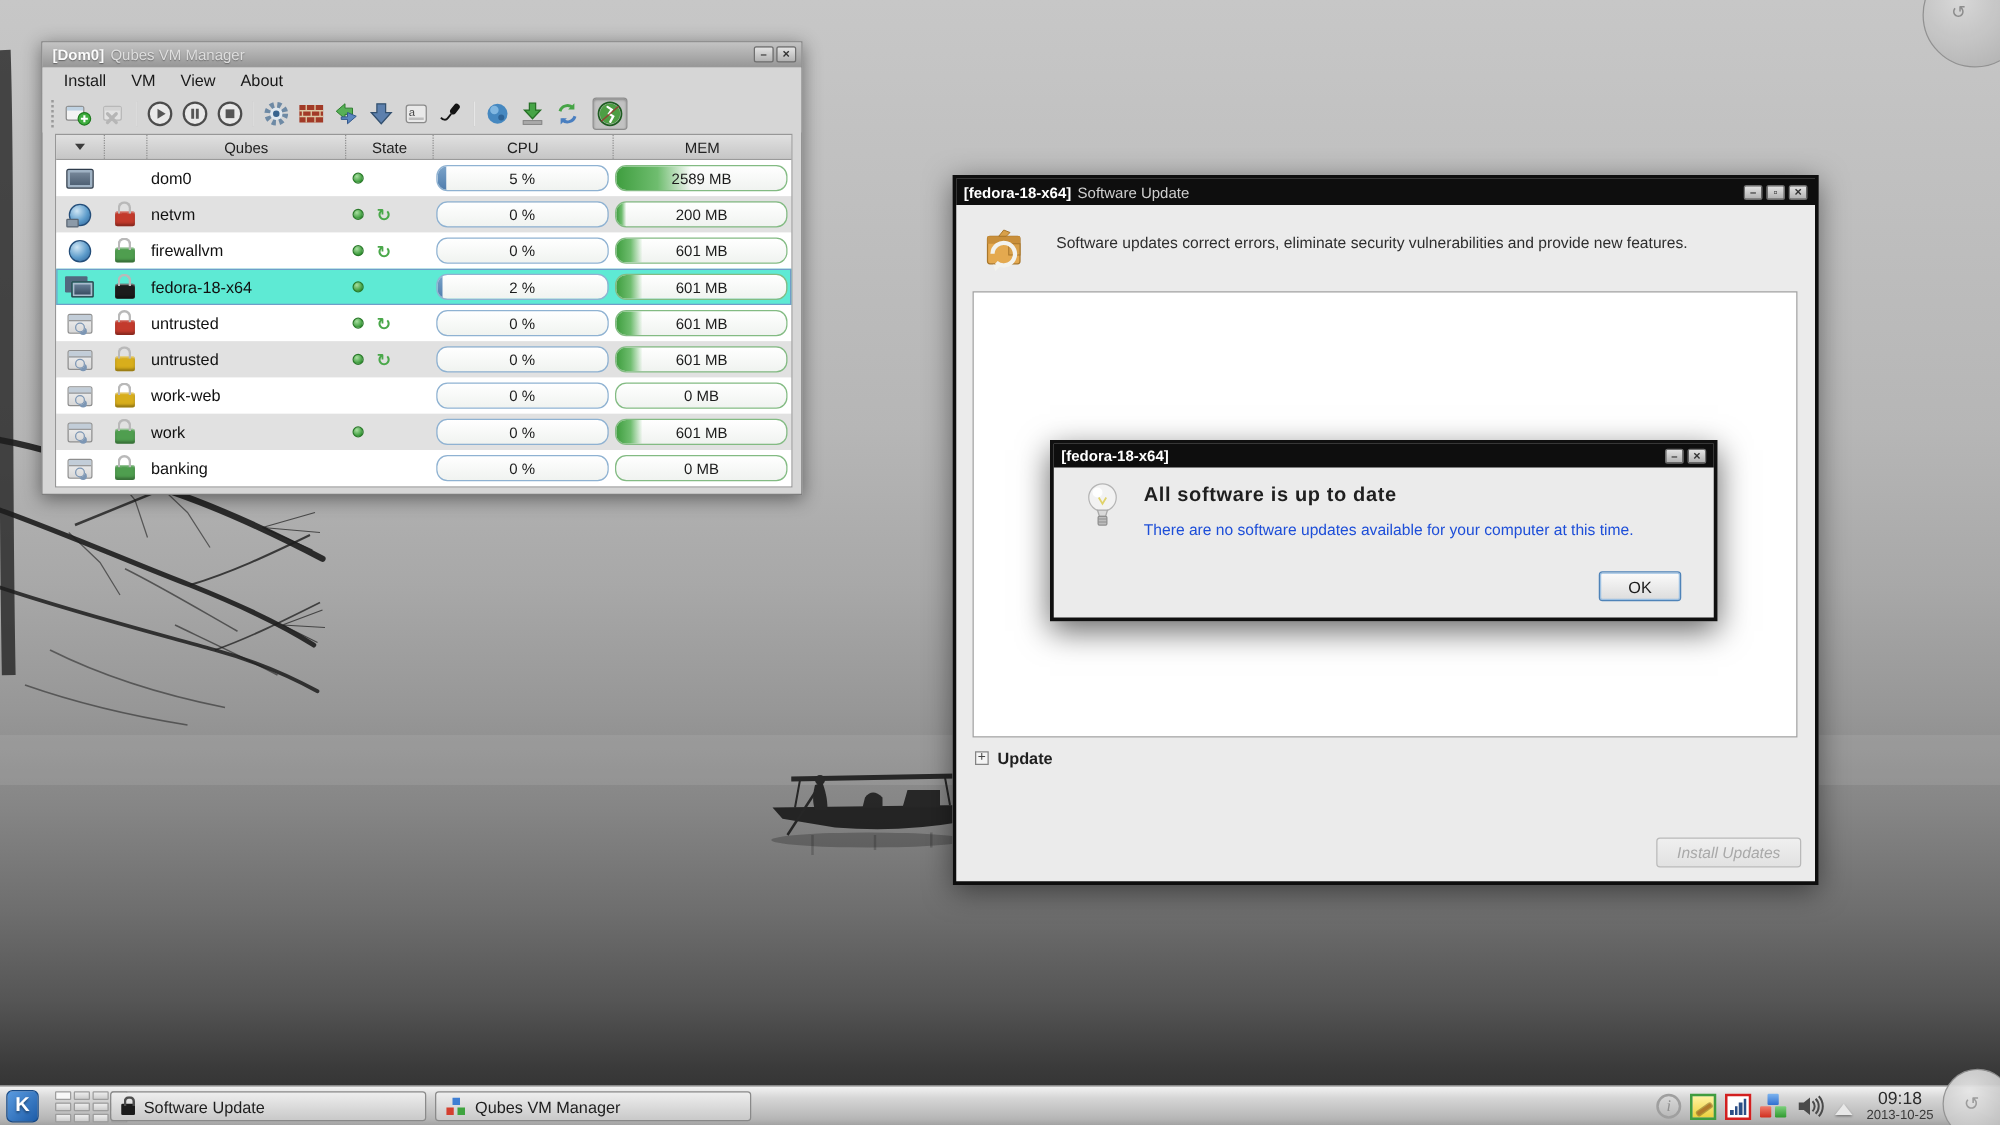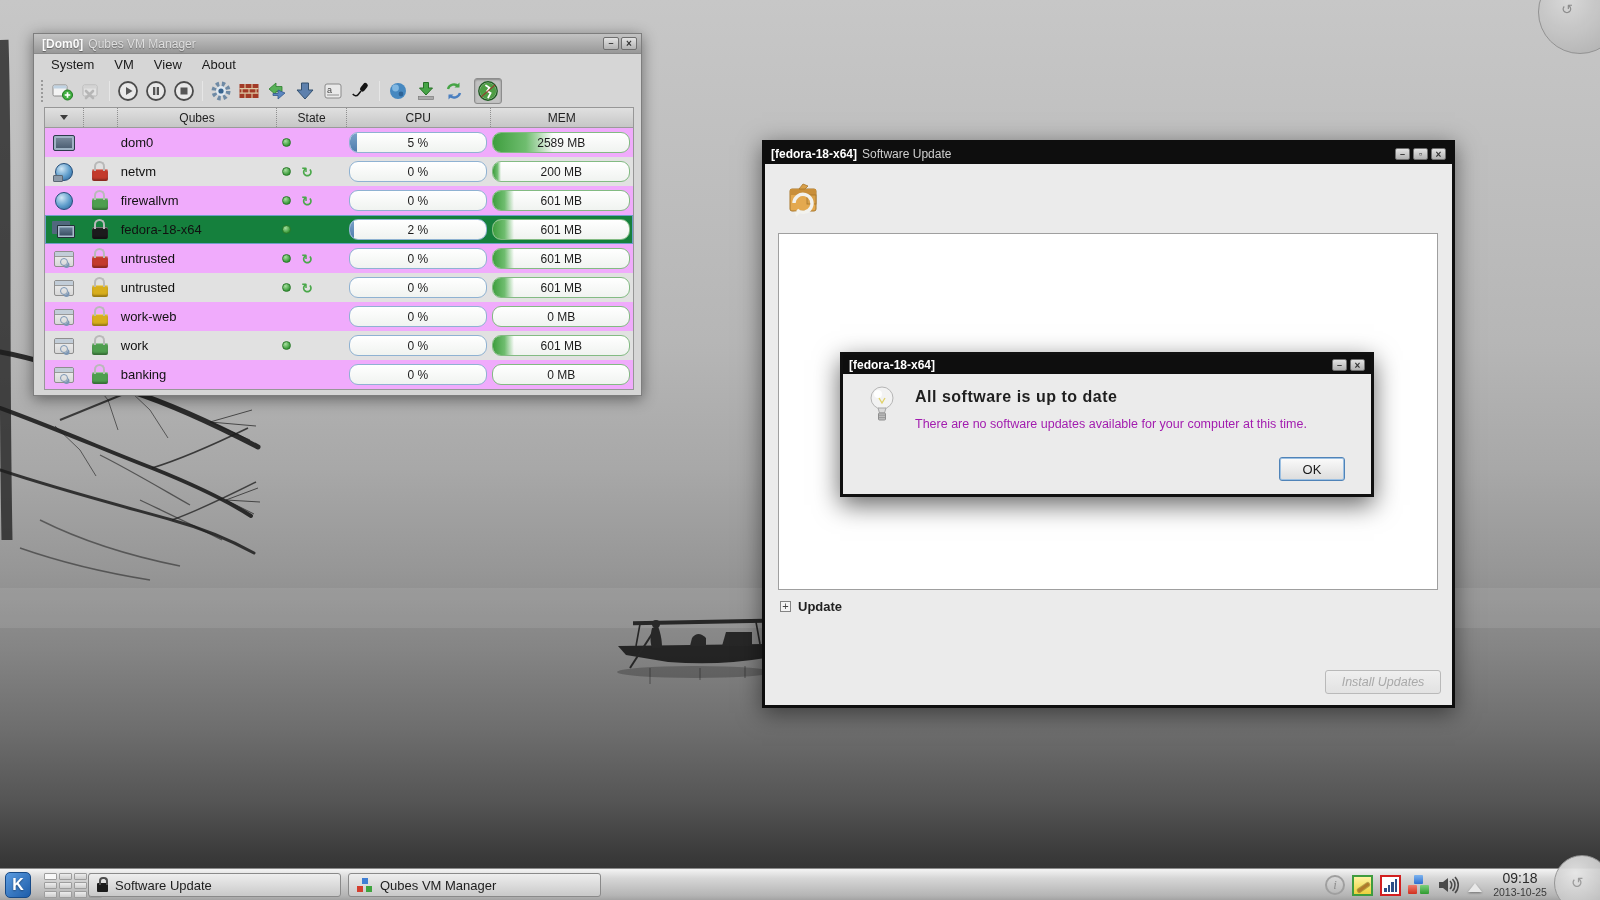--- a/index.html
+++ b/index.html
@@ -40,23 +40,23 @@
   .tb.disabled { opacity:.55; }
   .key-a::before { content:"a"; position:absolute; font-size:9px; color:#444; margin-left:-7px; margin-top:-2px; }
 
   .vm-table { position:absolute; left:10px; top:73px; width:590px; border:1px solid #979797; background:#ececec; }
   .vm-thead { display:flex; height:20px; background:linear-gradient(#e0e0e0,#c6c6c6); border-bottom:1px solid #9a9a9a; }
   .th { font-size:12px; color:#222; display:flex; align-items:center; justify-content:center; }
   .th + .th { border-left:1px dotted #8f8f8f; }
   .c0{width:38px;} .c1{width:34px;} .c2{width:160px;} .c3{width:70px;} .c4{width:144px;} .c5{width:144px;}
   .sort-arrow { width:0; height:0; border-left:4px solid transparent; border-right:4px solid transparent; border-top:5px solid #3c3c3c; }
   .vm-row { display:flex; height:29px; align-items:center; }
-  .vm-row.base { background:#f0abfc; }
+  .vm-row.base { background:#ffffff; }
   .vm-row.alt { background:#e1e1e1; }
-  .vm-row.selected { background:#15803d; outline:1px solid #6f9ec9; outline-offset:-1px; }
+  .vm-row.selected { background:#5eead4; outline:1px solid #6f9ec9; outline-offset:-1px; }
   .cell { display:flex; align-items:center; height:100%; }
   .cell.c2 { justify-content:flex-start; padding-left:4px; font-size:13px; color:#111; }
   .cell.c0, .cell.c1 { justify-content:center; }
   .cell.c3 { justify-content:flex-start; padding-left:6px; gap:10px; }
   .cell.c4, .cell.c5 { justify-content:center; }
 
   .vm-type-icon { position:relative; }
   .t-dom0 { width:22px; height:16px; background:linear-gradient(#7d8ea0,#46586c); border:1px solid #2e3c4c; border-radius:2px; box-shadow:inset 0 0 0 2px #9fb2c4; }
   .t-netvm, .t-proxyvm { width:18px; height:18px; border-radius:50%; background:radial-gradient(circle at 35% 30%, #cfe6f5, #5d9ccb 55%, #2a5e93); border:1px solid #234d79; }
   .t-netvm::after { content:""; position:absolute; left:-3px; bottom:-2px; width:8px; height:5px; background:#8c9aa8; border:1px solid #5a6673; border-radius:1px; }
@@ -99,21 +99,21 @@
   .expander-box::after { content:"+"; position:absolute; inset:0; font-size:11px; line-height:9px; text-align:center; color:#444; }
   .details-label { font-size:13px; font-weight:bold; color:#1f1f1f; }
   .install-btn { position:absolute; left:560px; top:527px; width:116px; height:24px; border:1px solid #b9b9b9; border-radius:3px;
     background:linear-gradient(#efefef,#e2e2e2); color:#a9a9a9; font-size:12.5px; display:flex; align-items:center; justify-content:center;font-style:italic; }
 
   
   .dlg { position:absolute; left:840px; top:352px; width:534px; height:145px;
     background:#ebebeb; border:3px solid #101010; box-shadow:0 8px 24px rgba(0,0,0,.6); }
   .dlg .black-titlebar { height:19px; }
   .dlg h1 { position:absolute; left:72px; top:33px; font-size:16px; font-weight:bold; color:#1f1f1f; letter-spacing:.5px; }
-  .dlg p { position:absolute; left:72px; top:62px; font-size:12.5px; color:#a21caf; }
+  .dlg p { position:absolute; left:72px; top:62px; font-size:12.5px; color:#1d4ed8; }
   .bulb { position:absolute; left:24px; top:30px; }
   .ok-btn { position:absolute; left:436px; top:102px; width:66px; height:24px; font-size:13px; color:#1a1a1a;
     background:linear-gradient(#fbfbfb,#dcdcdc); border:1px solid #4f83b8; border-radius:3px;
     box-shadow:0 0 0 1px #9cc0e2 inset; display:flex; align-items:center; justify-content:center; }
 
   
   .taskbar { position:absolute; left:0; bottom:0; width:1600px; height:32px;
     background:linear-gradient(#f4f4f4,#d6d6d6 30%,#b5b5b5 85%,#a3a3a3); border-top:1px solid #8b8b8b; }
   .klogo { position:absolute; left:5px; top:3px; width:26px; height:26px; border-radius:5px;
     background:linear-gradient(135deg,#5a9be0,#1d5ca8); border:1px solid #174a87; color:#fff; font-weight:bold; font-size:16px;
@@ -190,21 +190,21 @@
 
   <div class="vm-window">
     <div class="vm-titlebar">
       <span class="t-prefix">[Dom0]</span>
       <span class="t-rest">Qubes VM Manager</span>
       <span class="spacer"></span>
       <span class="winbtn min" style="margin-right:2px;"></span>
       <span class="winbtn close"></span>
     </div>
     <div class="vm-menubar">
-      <span class="menu-item">System</span>
+      <span class="menu-item">Install</span>
       <span class="menu-item">VM</span>
       <span class="menu-item">View</span>
       <span class="menu-item">About</span>
     </div>
     <div class="vm-toolbar">
       <span class="drag-dots"></span>
       <span class="tb">
         <svg width="22" height="22">
             <rect x="1" y="5" width="14" height="11" rx="1.5" fill="#f3f3f3" stroke="#8a8a8a"></rect>
             <rect x="1.5" y="5.5" width="13" height="3" fill="#bfd2e2"></rect>
@@ -583,20 +583,21 @@
     <div class="upd-header">
       <svg width="38" height="40">
         <rect x="5" y="8" width="26" height="22" rx="2" fill="#e4a94f" stroke="#a8762a"></rect>
         <rect x="5" y="8" width="26" height="6" fill="#c98f3a"></rect>
         <path d="M14 8l4-5 5 2-3 3z" fill="#d8a04a" stroke="#a8762a" stroke-width=".8"></path>
         <rect x="22" y="14" width="9" height="9" fill="#d8a04a" stroke="#a8762a" stroke-width=".8"></rect>
         <path d="M9 22a9 9 0 1 1 3 7" stroke="#f2f2ee" stroke-width="3.4" fill="none"></path>
         <path d="M15.5 31.5l-6-1 1.8 5.4z" fill="#f2f2ee"></path>
       </svg>
       <div>
+        <p>Software updates correct errors, eliminate security vulnerabilities and provide new features.</p>
       </div>
     </div>
     <div class="upd-panel"></div>
     <div class="details-row">
       <span class="expander-box"></span>
       <span class="details-label">Update</span>
     </div>
     <div class="install-btn">Install Updates</div>
   </div>
 

